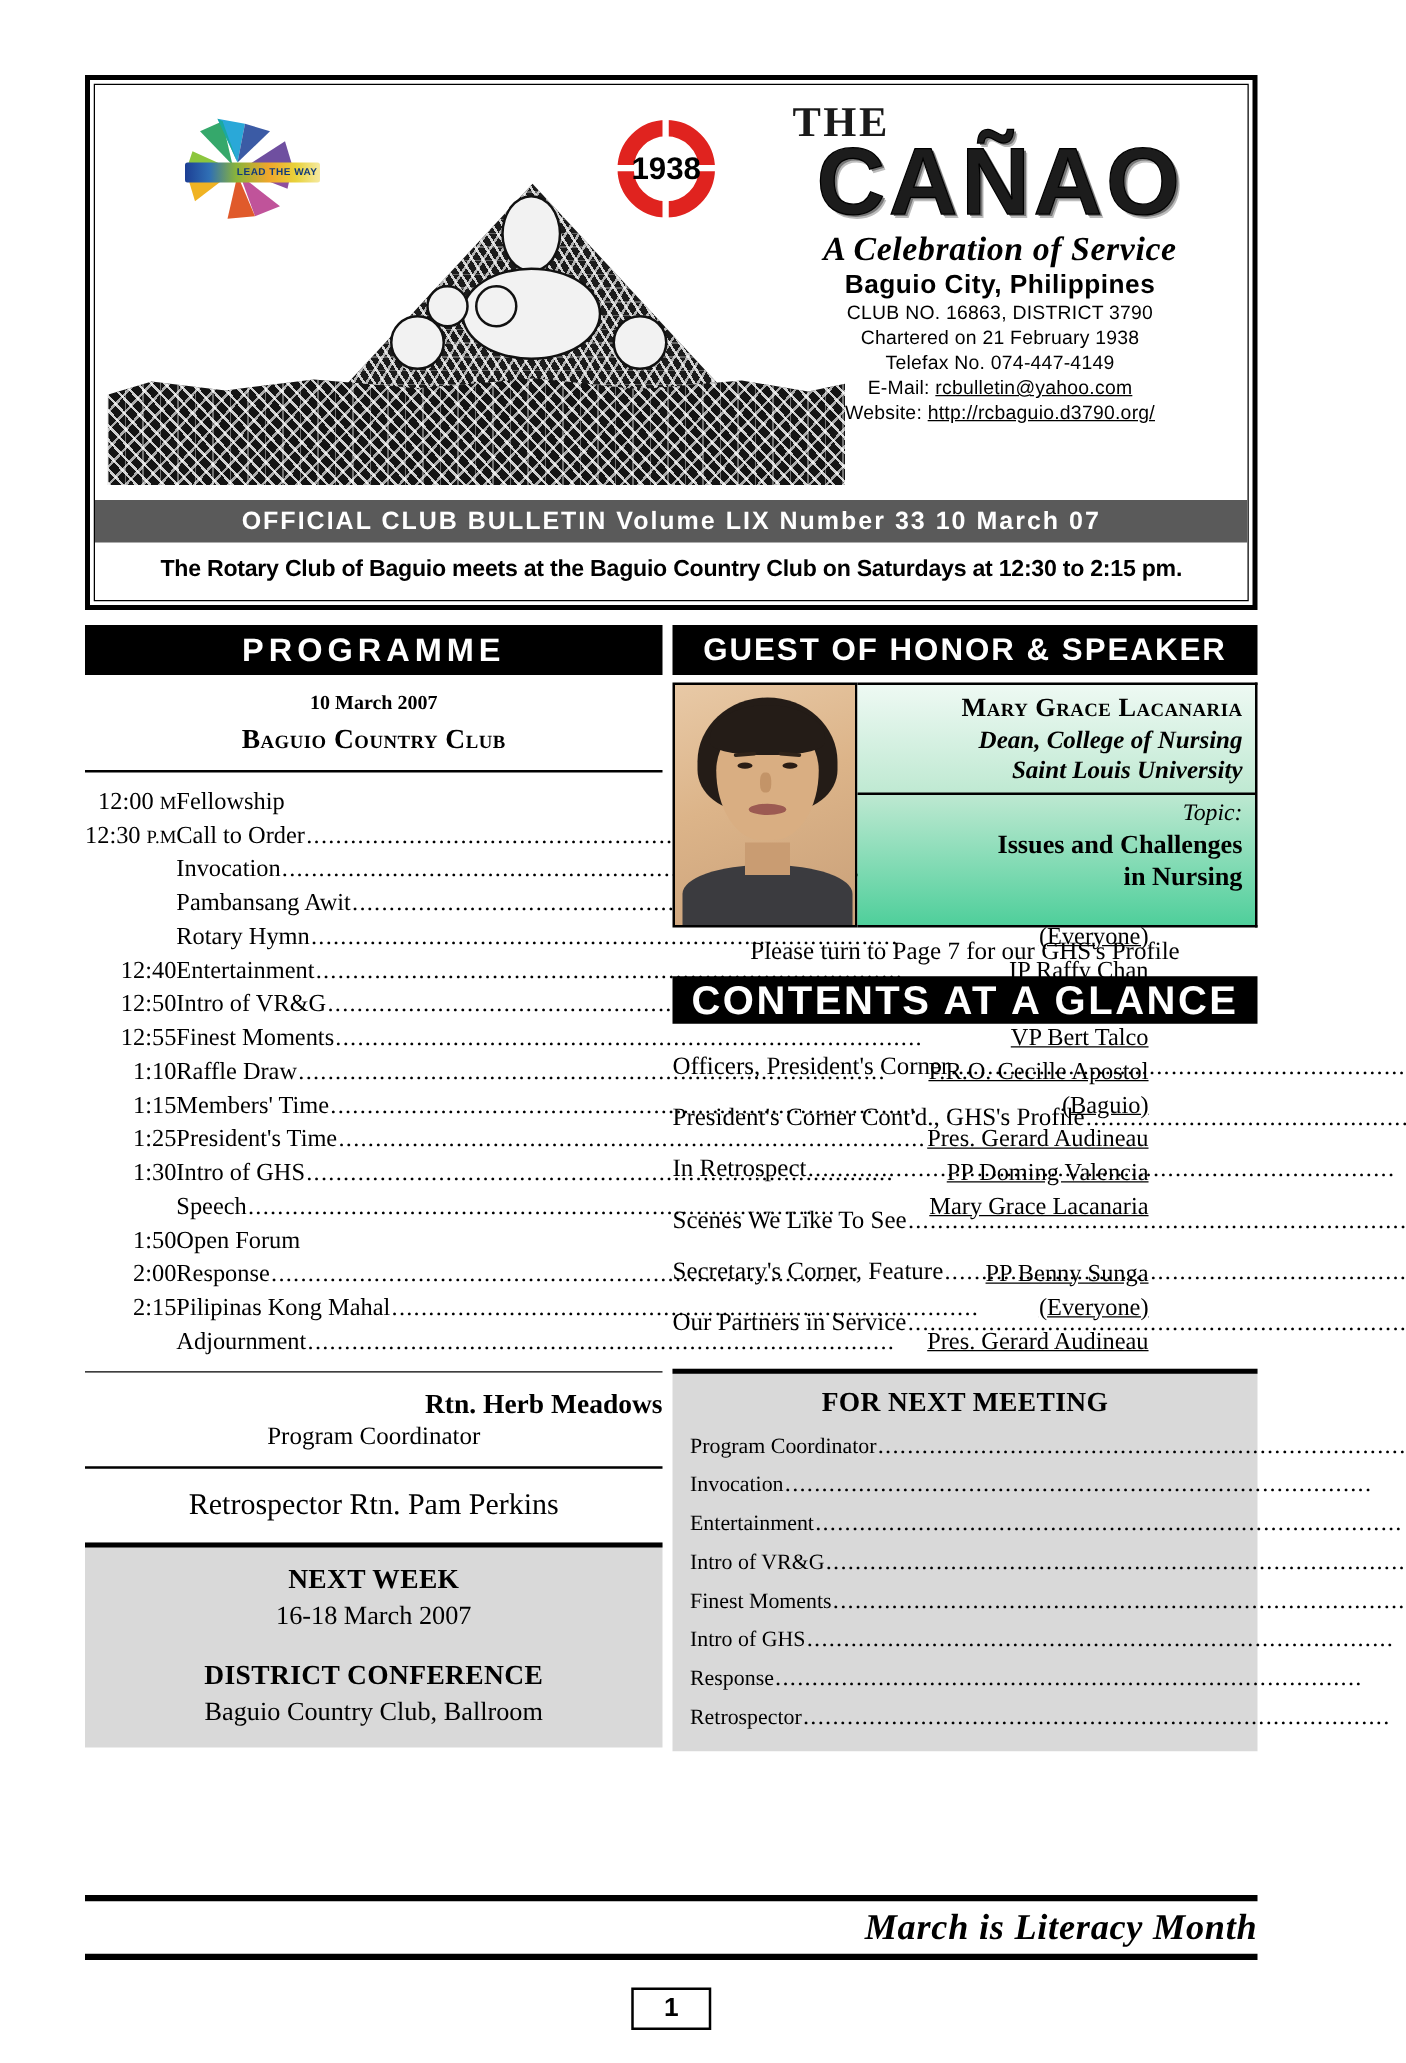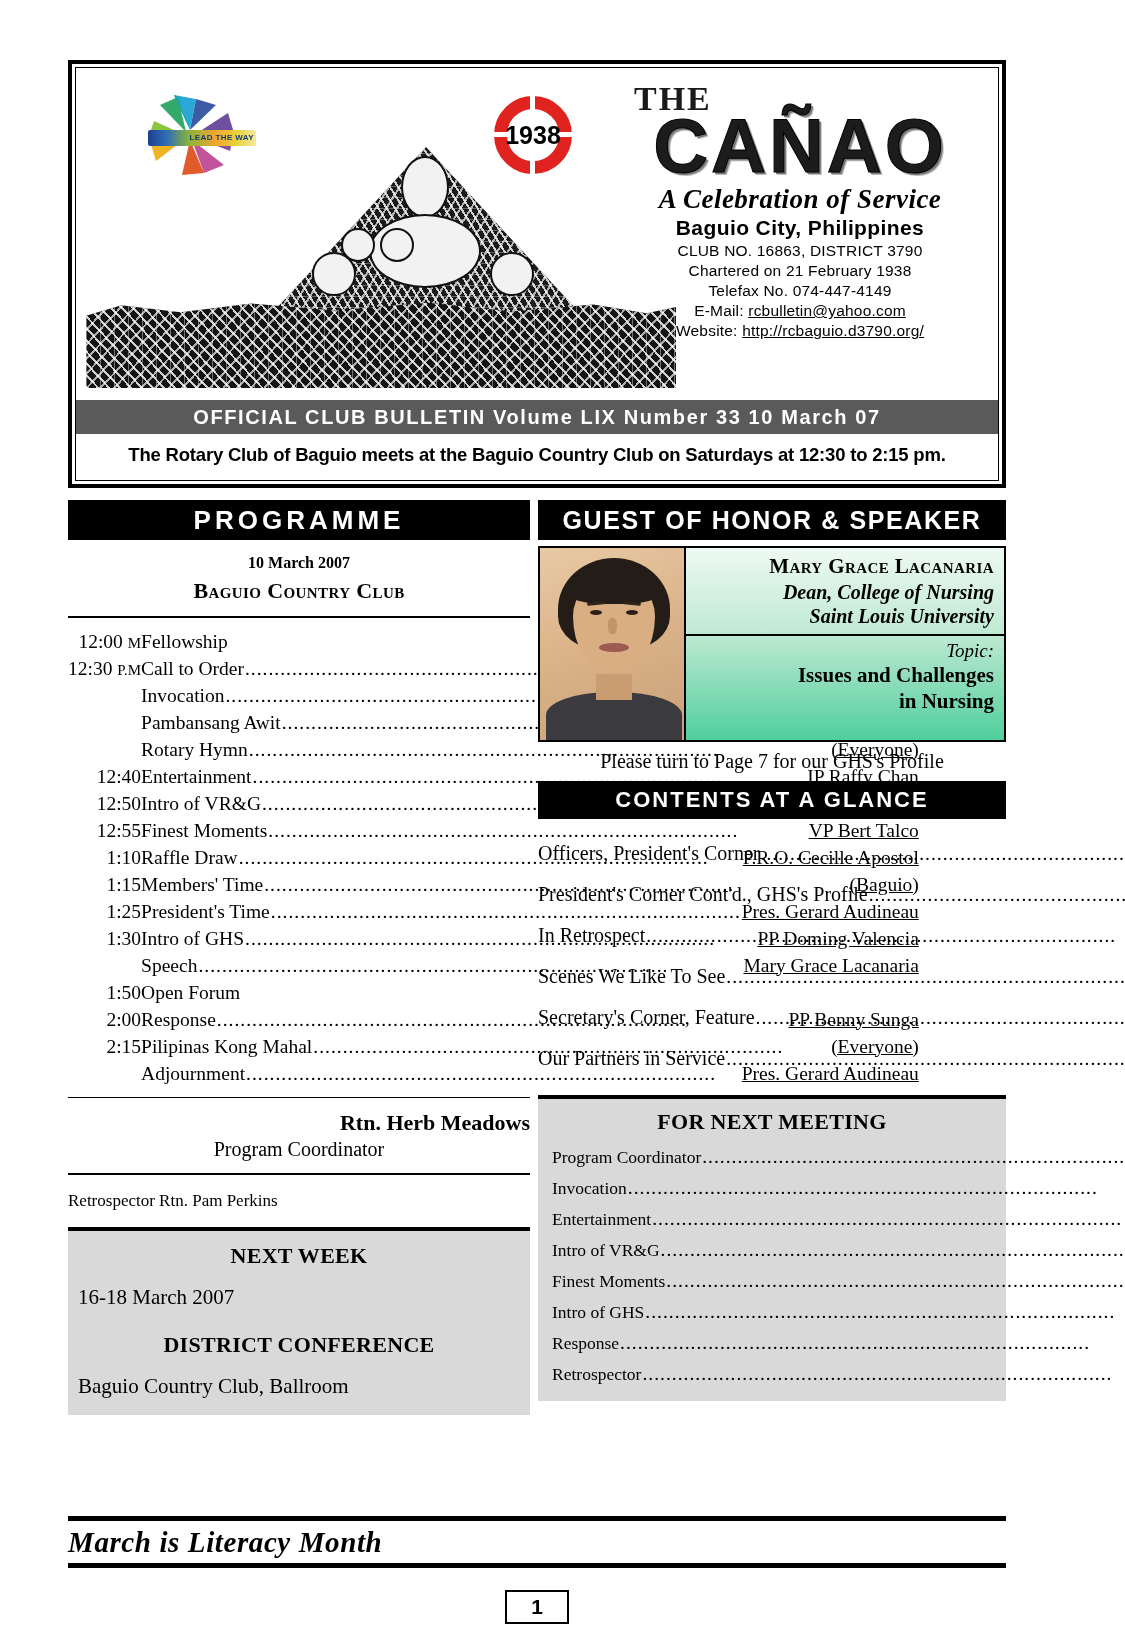--- a/index.html
+++ b/index.html
@@ -124,21 +124,21 @@
   .col-left  { position:absolute; left:68px;  top:500px; width:462px; }
   .col-right { position:absolute; left:538px; top:500px; width:468px; }
 
   .blackbar {
     background:#000; color:#fff; text-align:center;
     font-family:"Liberation Sans", sans-serif; font-weight:bold;
     letter-spacing:2.5px;
   }
   .bar-programme { height:40px; line-height:40px; font-size:26px; letter-spacing:4px; }
   .bar-goh  { height:40px; line-height:40px; font-size:25px; letter-spacing:1.6px; }
-  .bar-contents { height:38px; line-height:38px; font-size:22px; letter-spacing:2px; }
+  .bar-contents { height:38px; line-height:38px; font-size:32px; letter-spacing:2px; }
 
   .prog-date { text-align:center; font-size:16px; font-weight:bold; margin-top:14px; }
   .prog-venue {
     text-align:center; font-size:22px; font-weight:bold; margin-top:6px;
     font-variant:small-caps; letter-spacing:.4px;
   }
   .rule-thick { border-top:2.5px solid #000; margin-top:12px; }
   .rule-thin  { border-top:1.5px solid #000; }
 
   table.prog { width:100%; border-collapse:collapse; margin-top:10px; font-size:19.5px; }
@@ -150,27 +150,27 @@
   .lead-l { white-space:nowrap; }
   .lead-dots {
     flex:1 1 auto; min-width:8px; margin:0 1px;
     overflow:hidden; white-space:nowrap;
     font-size:19.5px; letter-spacing:1px; color:#000;
   }
   .lead-r { white-space:nowrap;text-decoration:underline; }
 
   .coord-name { text-align:right; font-weight:bold; font-size:22px; margin-top:12px; }
   .coord-role { text-align:center; font-size:20px; margin-top:2px; margin-bottom:12px; }
-  .retro-line { font-size:17px; padding:16px 0; }
+  .retro-line { text-align:center; font-size:24px; padding:16px 0; }
 
   .gray-box {
     background:#d9d9d9; border-top:4px solid #000; padding:12px 10px 16px;
   }
   .gb-title { text-align:center; font-weight:bold; font-size:22px; letter-spacing:.3px; }
-  .gb-sub   { text-align:left; font-size:21px; margin-top:16px; }
+  .gb-sub   { text-align:center; font-size:21px; margin-top:4px; }
   .gb-gap   { height:22px; }
 
   
   .goh-panel { display:flex; margin-top:6px; height:196px; }
   .goh-photo {
     width:148px; height:100%; border:2px solid #000; flex:0 0 auto;
     background:linear-gradient(160deg,#e8c9a6 0%, #dcb489 45%, #c9a079 100%);
     position:relative; overflow:hidden;
   }
   .ph-hair {
@@ -216,21 +216,21 @@
   .turn-note { text-align:center; font-size:20px; margin:8px 0 8px; }
 
   table.contents { width:100%; border-collapse:collapse; margin-top:14px; font-size:20px; }
   table.contents td { padding:9px 0; }
 
   table.nextmeet { width:100%; border-collapse:collapse; font-size:17.5px; }
   table.nextmeet td { padding:4.5px 0; }
   .literacy-band {
     position:absolute; left:68px; top:1516px; width:938px; height:52px;
     border-top:5px solid #000; border-bottom:5px solid #000;
-    display:flex; align-items:center; justify-content:flex-start;
+    display:flex; align-items:center; justify-content:flex-end;
   }
   .literacy-text {
     font-family:"Liberation Serif", serif; font-weight:bold; font-style:italic;
     font-size:29px; letter-spacing:.6px;
   }
   .pagenum-box {
     position:absolute; left:505px; top:1590px; width:64px; height:34px;
     border:2px solid #000; display:flex; align-items:center; justify-content:center;
     font-family:"Liberation Sans", sans-serif; font-weight:bold; font-size:21px;
   }

